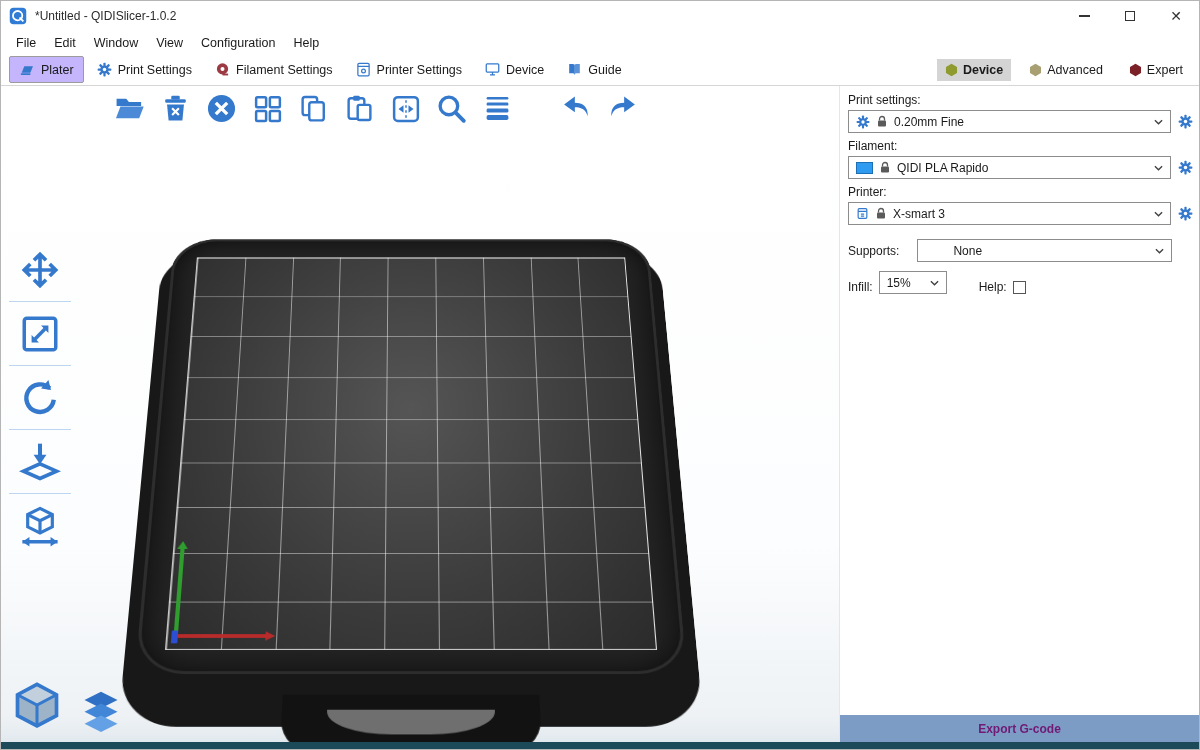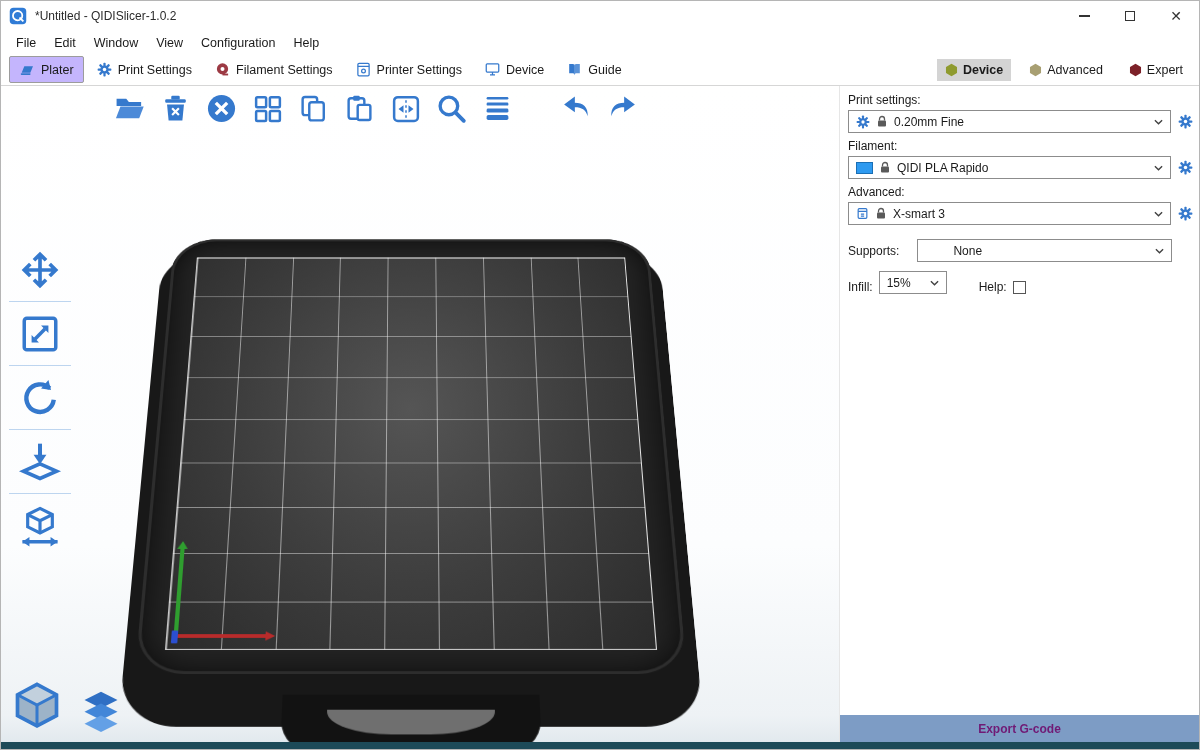--- a/index.html
+++ b/index.html
@@ -417,21 +417,21 @@
               <rect x="1" y="10.2" width="22" height="3.6" rx="1.2"></rect>
               <rect x="10.2" y="1" width="3.6" height="22" rx="1.2" transform="rotate(45 12 12)"></rect>
               <rect x="10.2" y="1" width="3.6" height="22" rx="1.2" transform="rotate(-45 12 12)"></rect>
               <circle cx="12" cy="12" r="6.5"></circle>
             </g>
             <circle cx="12" cy="12" r="2.8" fill="#fff"></circle>
           </svg>
         </div>
       </div>
 
-      <div class="setting-label">Advanced:</div>
+      <div class="setting-label">Printer:</div>
       <div class="combo-row">
         <div class="combo">
           <svg width="13" height="13" viewBox="0 0 24 24">
             <g fill="none" stroke="#3579cd" stroke-width="2.2">
               <rect x="4" y="3" width="16" height="18" rx="2"></rect>
               <path d="M4 8h16M9 13h6M9 17h6"></path>
             </g>
           </svg>
           <svg width="12" height="13" viewBox="0 0 24 26">
             <path d="M7 11V8a5 5 0 0 1 10 0v3" fill="none" stroke="#5a5a5a" stroke-width="2.6"></path>

